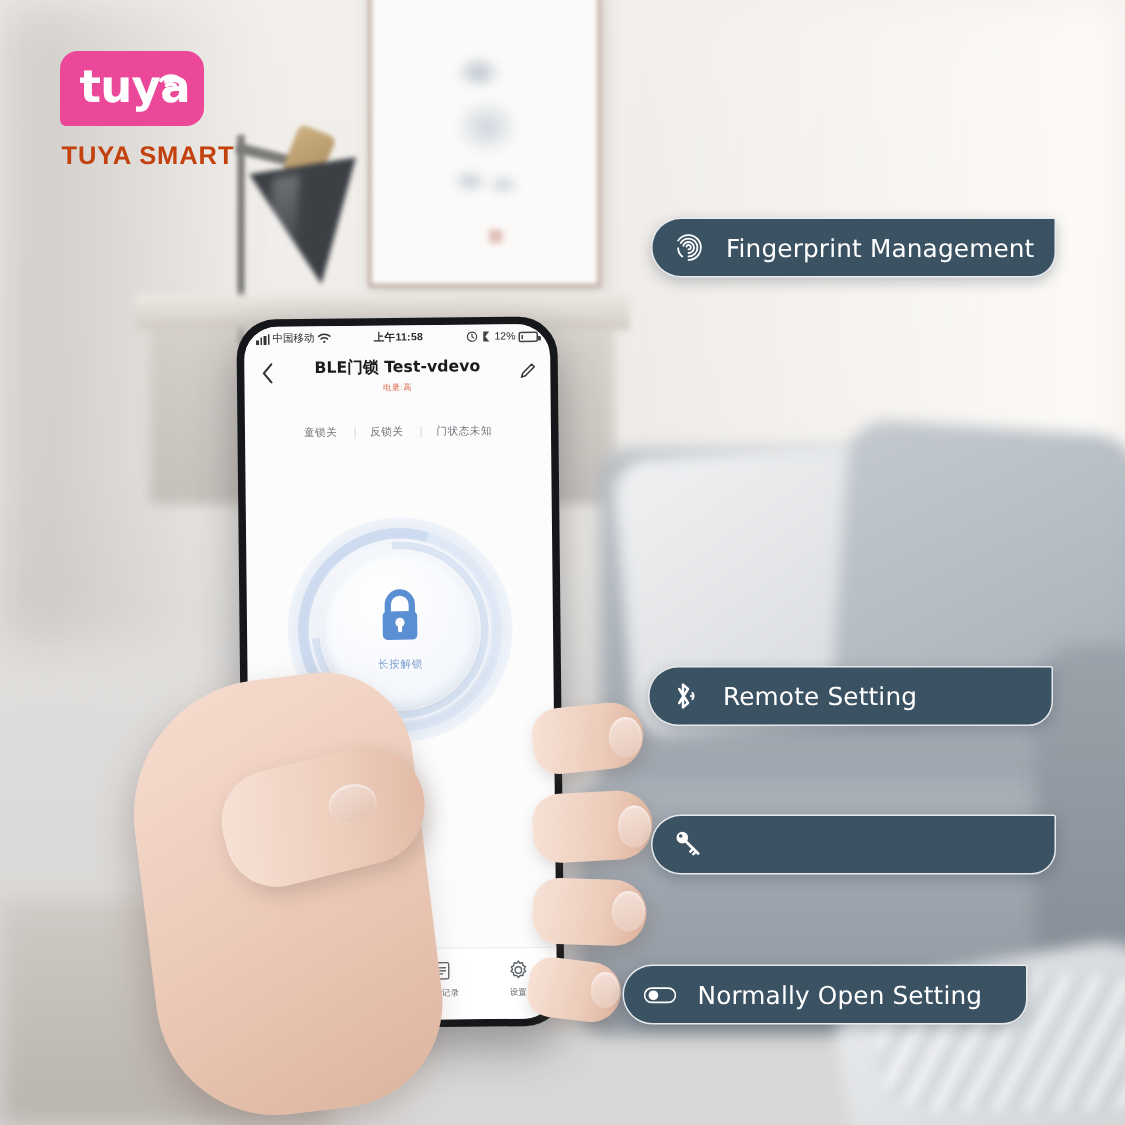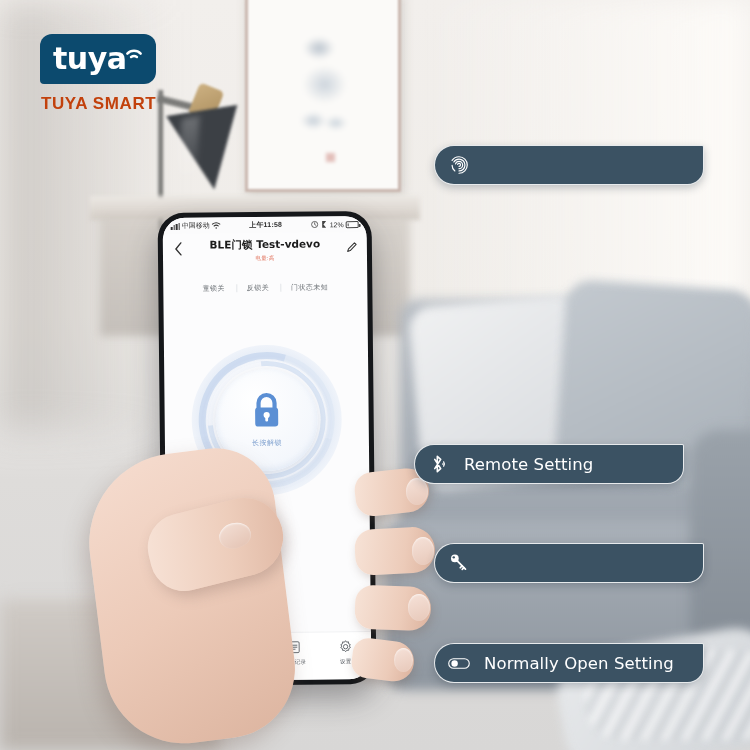--- a/index.html
+++ b/index.html
@@ -151,22 +151,22 @@
   }
   .floor-left {
     position: absolute; left: 0; top: 600px; width: 220px; height: 150px;
     background: linear-gradient(180deg, #cfcac5, #b9b3ad);
     filter: blur(8px);
   }
 
   
   .logo-block { position: absolute; left: 40px; top: 34px; }
   .logo-badge {
-    width: 116px; height: 50px;
-    background: #0c4a6e;
+    width: 96px; height: 50px;
+    background: #ec4899;
     border-radius: 12px 12px 12px 4px;
     position: relative;
   }
   .logo-word {
     position: absolute; left: 13px; top: 6px;
     font-size: 30px; font-weight: 700; color: #ffffff;
     font-family: "DejaVu Sans", sans-serif; letter-spacing: -.5px;
     line-height: 38px;
   }
   .logo-wifi { position: absolute; right: 11px; top: 8px; width: 22px; height: 20px; }
@@ -337,23 +337,23 @@
   }
   .pill-icon { width: 22px; height: 22px; flex: none; display: flex; align-items: center; justify-content: center; }
   .pill-label {
     font-size: 16.5px; color: #ffffff; font-weight: 400;
     font-family: "DejaVu Sans", sans-serif; letter-spacing: .1px;
     white-space: nowrap;
   }
   .p0 { left: 434px; top: 145px; width: 270px; }
   .p1 { left: 434px; top: 245px; width: 270px; }
   .p2 { left: 434px; top: 345px; width: 244px; }
-  .p3 { left: 414px; top: 444px; width: 270px; text-align: center; }
+  .p3 { left: 432px; top: 444px; width: 270px; text-align: center; }
   .p4 { left: 434px; top: 543px; width: 270px; }
-  .p5 { left: 434px; top: 643px; width: 270px; }
+  .p5 { left: 415px; top: 643px; width: 270px; }
 </style>
 </head>
 <body>
 
 <div id="stage">
 
   <div class="bg-wall"></div>
   <div class="bg-wall-shade"></div>
   <div class="bg-wall-right"></div>
 
@@ -516,20 +516,21 @@
       <svg width="22" height="22" viewBox="0 0 24 24">
         <g fill="none" stroke="#ffffff" stroke-width="1.3" stroke-linecap="round">
           <path d="M12 21 a9 9 0 0 0 0-18 a9 9 0 0 0-7.5 4"></path>
           <path d="M12 18.5 a6.5 6.5 0 0 0 0-13 a6.5 6.5 0 0 0-5.6 3.2"></path>
           <path d="M12 16 a4 4 0 0 0 0-8 a4 4 0 0 0-3.8 2.8"></path>
           <path d="M12 13.4 a1.6 1.6 0 1 0-1.5-2"></path>
           <path d="M4.5 12.5 a7.5 7.5 0 0 0 3 6"></path>
         </g>
       </svg>
     </span>
+    <span class="pill-label">Fingerprint Management</span>
   </div>
 
 
 
   <div class="pill p3">
     <span class="pill-icon">
       <svg width="24" height="22" viewBox="0 0 26 24">
         <path d="M8 6.5 L15 17.5 L11 21 V3 L15 6.5 L8 17.5" fill="none" stroke="#fff" stroke-width="1.9" stroke-linejoin="round" stroke-linecap="round"></path>
         <path d="M18.5 9.5 a4.5 4.5 0 0 1 0 5" fill="none" stroke="#fff" stroke-width="1.5" stroke-linecap="round"></path>
         <circle cx="17.6" cy="12" r="1" fill="#fff"></circle>

